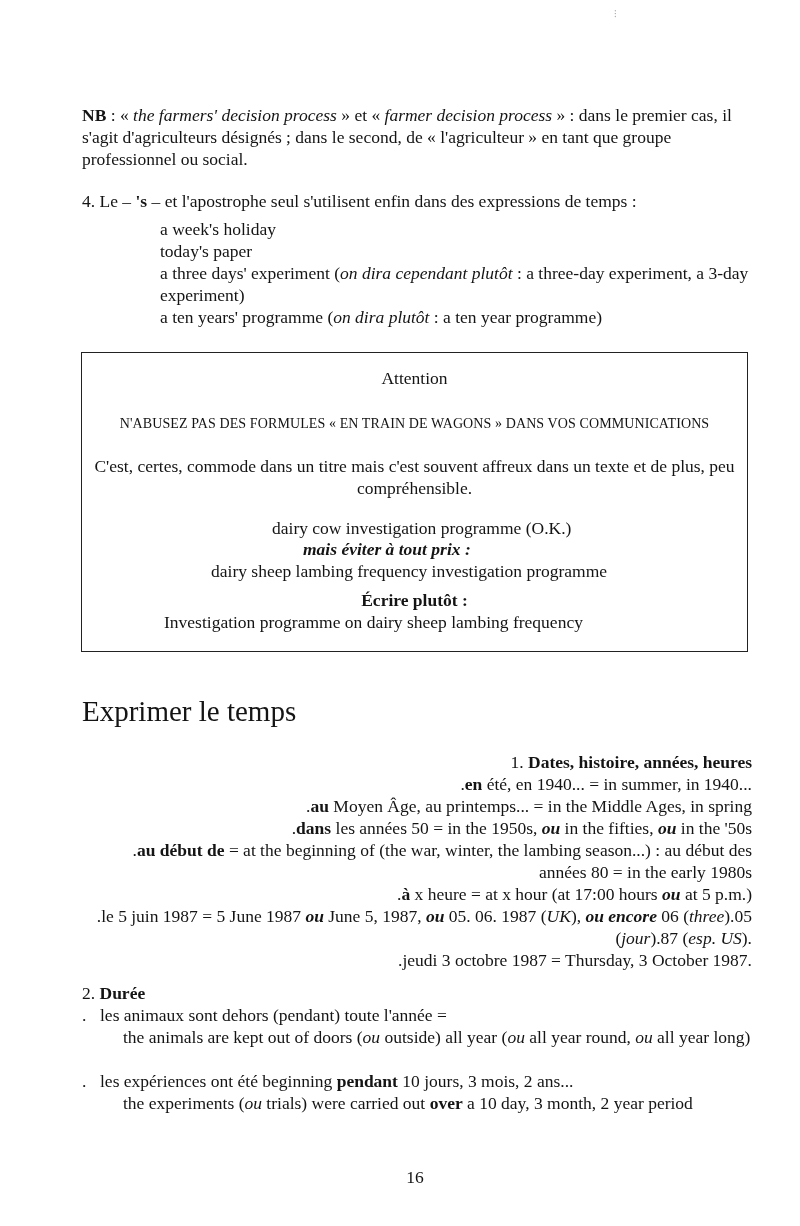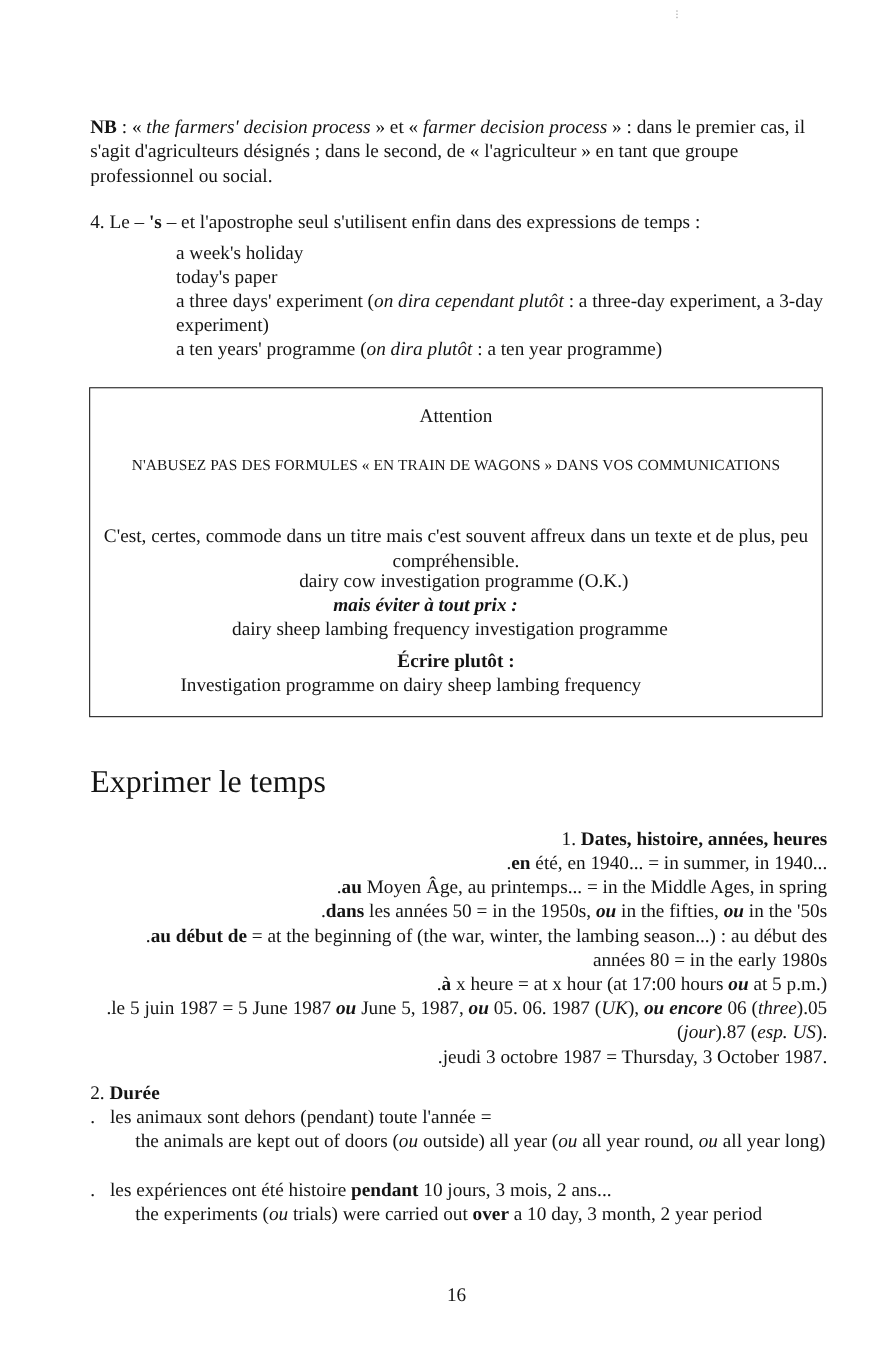--- a/index.html
+++ b/index.html
@@ -15,21 +15,21 @@
   .nb { top: 104px; }
   .four { top: 190px; }
   .examples { position: absolute; left: 160px; width: 590px; top: 218px; }
   .box {
     position: absolute; left: 81px; top: 352px; width: 665px; height: 298px;
     border: 1.5px solid #222;
   }
   .box .center { position: absolute; left: 0; right: 0; text-align: center; }
   .box .att { top: 14px; }
   .box .caps { top: 60px; font-size: 14px; letter-spacing: 0.1px; }
-  .box .cest { top: 102px; margin-top: 21px; }
+  .box .cest { top: 102px; }
   .box .ex1 { top: 164px; left: 190px; right: auto; text-align: left; }
   .box .ex2 { top: 185px; left: 221px; right: auto; text-align: left; font-weight: bold; font-style: italic; }
   .box .ex3 { top: 207px; left: 129px; right: auto; text-align: left; }
   .box .ex4 { top: 236px; font-weight: bold; }
   .box .ex5 { top: 258px; left: 82px; right: auto; text-align: right; }
   .heading { position: absolute; left: 82px; top: 696px; font-size: 29px; line-height: 30px; }
   .sec1 { position: absolute; left: 82px; top: 751px; width: 670px; text-align: right; }
   .sec2 { position: absolute; left: 82px; top: 982px; width: 670px; }
   .sec2b { position: absolute; left: 82px; top: 1070px; width: 670px; }
   .line { display: block; white-space: nowrap; }
@@ -92,17 +92,17 @@
   <span class="bullet"><span class="dot">.</span><span>jeudi 3 octobre 1987 = Thursday, 3 October 1987.</span></span>
 </div>
 
 <div class="sec2">
   <span class="line"><span>2. </span><b>Durée</b></span>
   <span class="bullet"><span class="dot">.</span><span>les animaux sont dehors (pendant) toute l'année =</span></span>
   <span class="indent"><span>the animals are kept out of doors (</span><i>ou</i><span> outside) all year (</span><i>ou</i><span> all year round, </span><i>ou</i><span> all year long)</span></span>
 </div>
 
 <div class="sec2b">
-  <span class="bullet"><span class="dot">.</span><span>les expériences ont été histoire </span><b>pendant</b><span> 10 jours, 3 mois, 2 ans...</span></span>
+  <span class="bullet"><span class="dot">.</span><span>les expériences ont été beginning </span><b>pendant</b><span> 10 jours, 3 mois, 2 ans...</span></span>
   <span class="indent"><span>the experiments (</span><i>ou</i><span> trials) were carried out </span><b>over</b><span> a 10 day, 3 month, 2 year period</span></span>
 </div>
 
 <div class="pagenum">16</div>
 
 </body></html>

